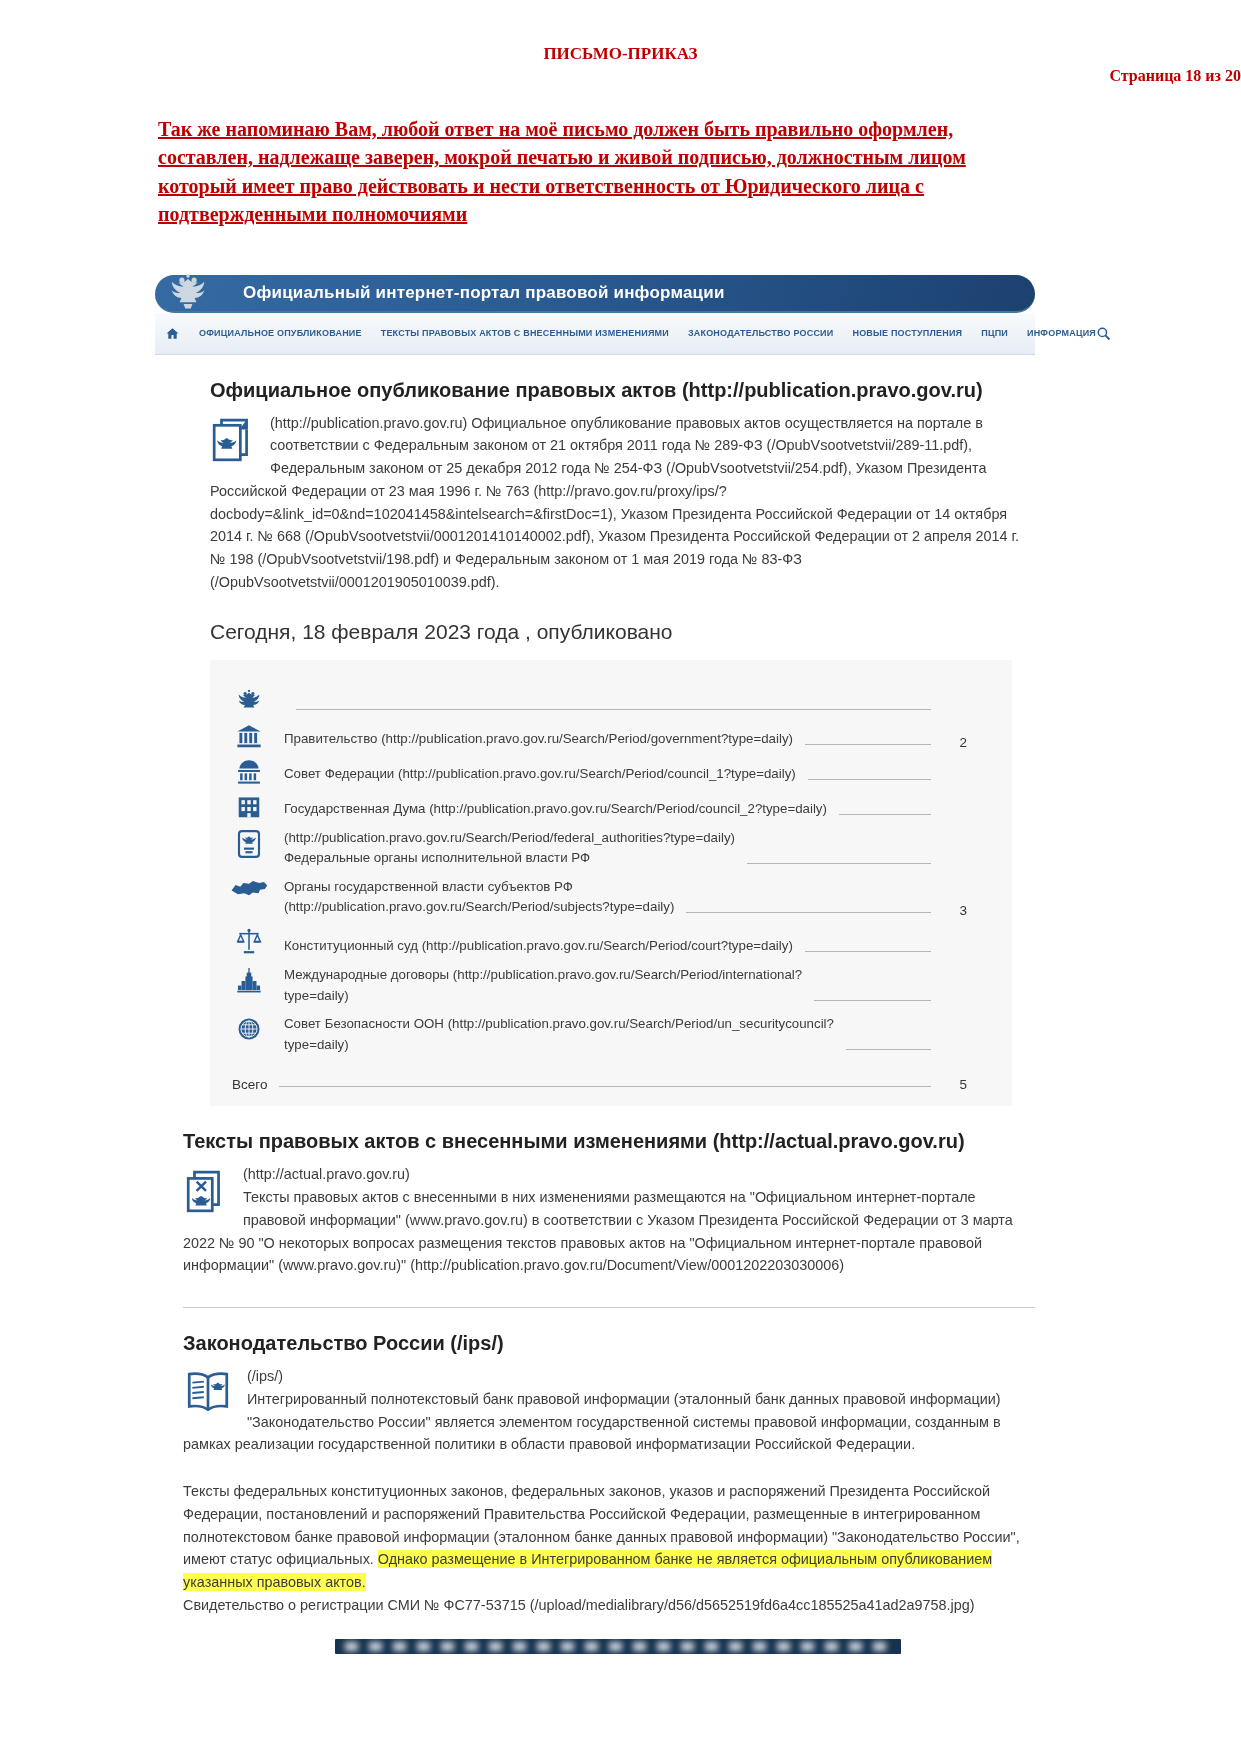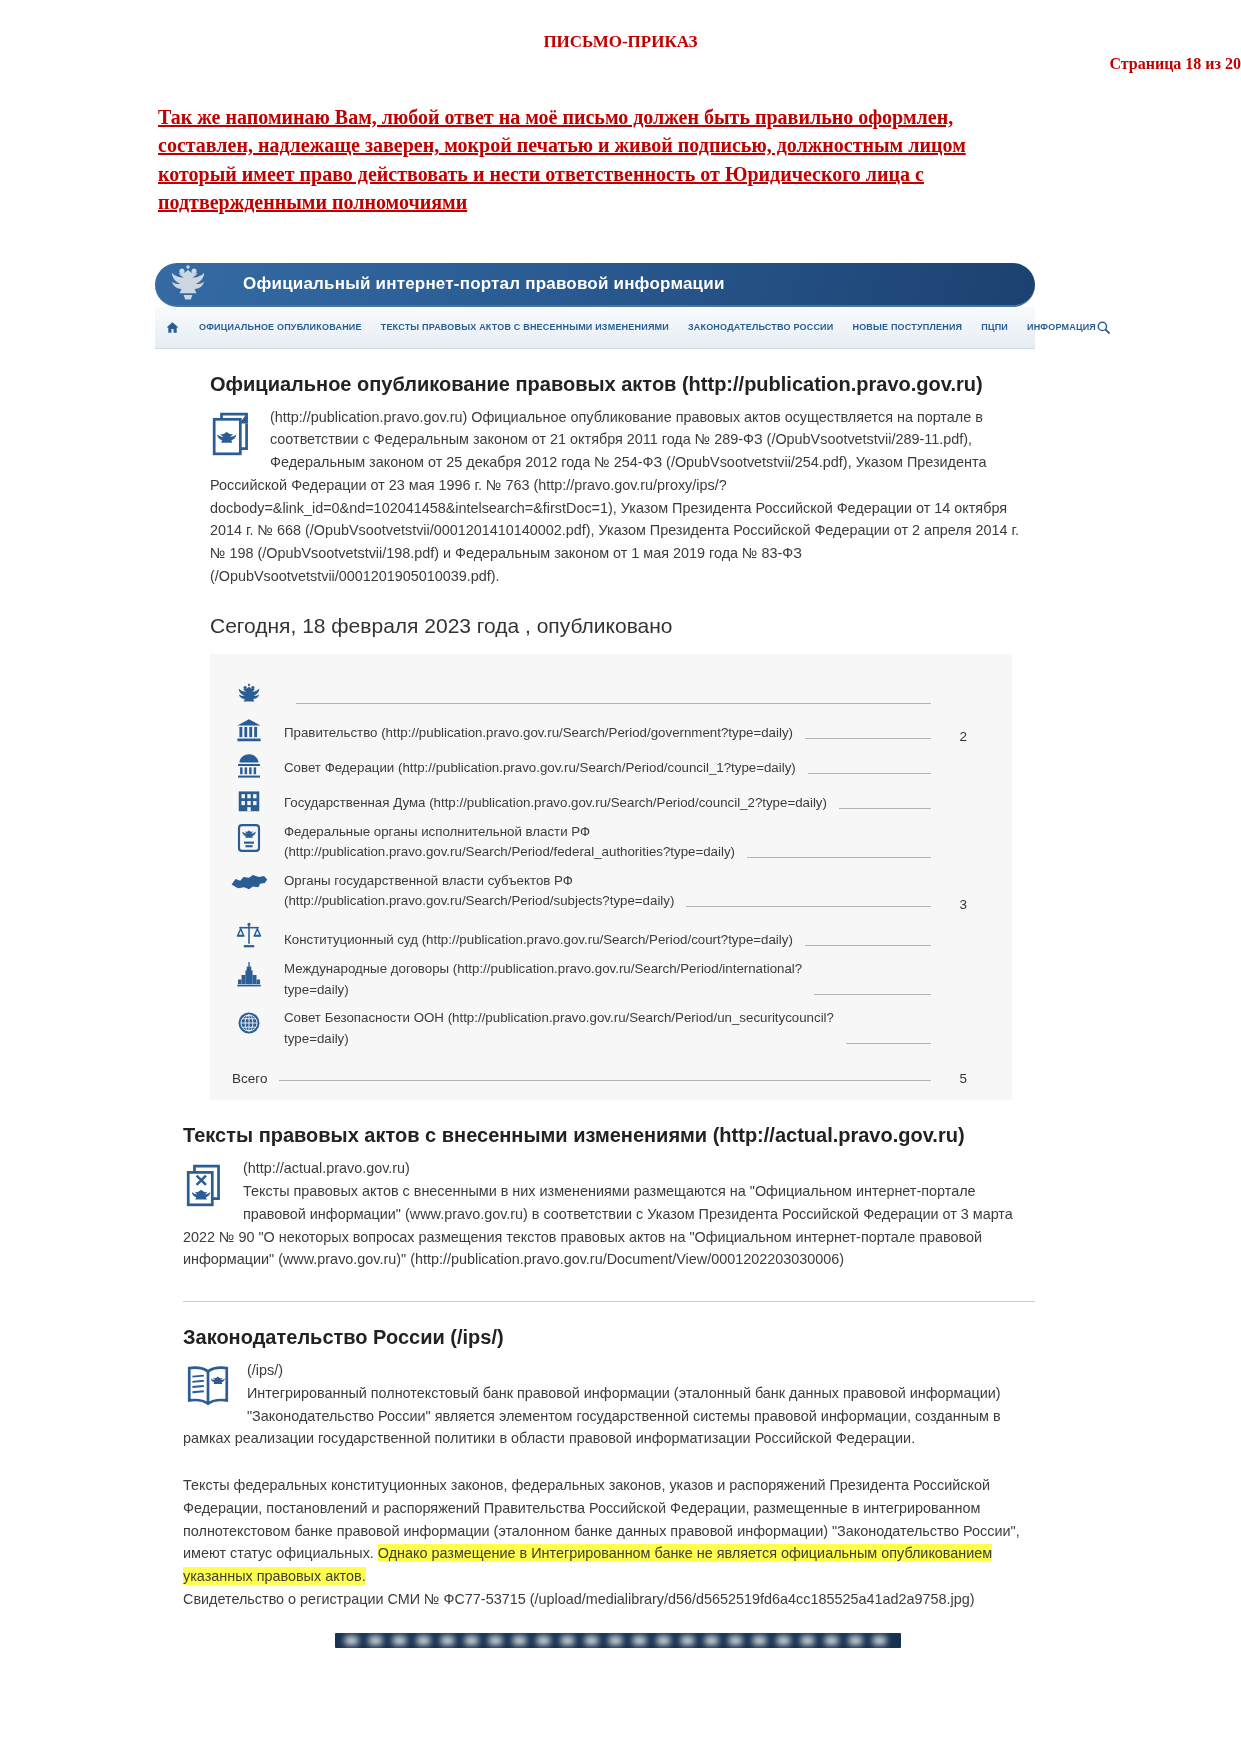--- a/index.html
+++ b/index.html
@@ -1,28 +1,28 @@
 <!DOCTYPE html>
 <html><head>
 <meta charset="utf-8">
 <style>
   * { margin:0; padding:0; box-sizing:border-box; }
   body { background:#fff; }
   .page { width:1241px; min-height:1755px; background:#fff; position:relative;
           font-family:"Liberation Sans", sans-serif; overflow:hidden; }
 
   
-  .letter { padding-top:32px; font-family:"Liberation Serif", serif; color:#c00000; font-weight:bold; }
+  .letter { padding-top:44px; font-family:"Liberation Serif", serif; color:#c00000; font-weight:bold; }
   .letter-title { text-align:center; font-size:17px; }
   .letter-page  { text-align:right; font-size:16px; margin-top:3px; }
   .letter-body  { margin:30px 0 0 158px; width:862px; font-size:20px; line-height:1.42;text-decoration:underline; }
 
   
   .portal { margin:46px 0 0 155px; width:880px; }
-  .p-header { height:44px; background:linear-gradient(110deg,#356aa3 0%, #2b5d95 40%, #1c4170 100%);
+  .p-header { height:38px; background:linear-gradient(110deg,#356aa3 0%, #2b5d95 40%, #1c4170 100%);
               display:flex; align-items:center; border-bottom:2px solid #46759f;border-radius:24px; }
   .coat { margin-left:11px; display:flex; color:#cdd7e1; }
   .p-title { color:#fff; font-size:17px; font-weight:bold; margin-left:33px; letter-spacing:.2px; }
 
   .p-nav { height:42px; background:linear-gradient(#f8fbfd,#e7edf4); border-bottom:1px solid #cfdae4;
            display:flex; align-items:center; padding:0 8px 0 10px; color:#2a5d94; }
   .nav-home { display:flex; color:#2a5d94; }
   #nav-items { display:contents; }
   .nav-item { margin-left:19px; font-size:9px; font-weight:700; letter-spacing:.2px; color:#2a5d94;
               text-decoration:none; white-space:nowrap; cursor:pointer; }
@@ -224,22 +224,22 @@
     <span class="row-icon">
                 <svg width="26" height="30" viewBox="0 0 36 42">
                   <rect x="4" y="3" width="28" height="36" rx="4" fill="none" stroke="currentColor" stroke-width="3"></rect>
                   <path d="M18 10c-1.4 2-3.6 2.6-5.6 2 .7 1.3 1.9 2.3 3.2 2.4-2.6.7-5.2-.6-7.2-2.5.2 3.3 2.6 5.8 5.2 6.5l-1.1 2.4h11l-1.1-2.4c2.6-.7 5-3.2 5.2-6.5-2 1.9-4.6 3.2-7.2 2.5 1.3-.1 2.5-1.1 3.2-2.4-2 .6-4.2 0-5.6-2z" fill="currentColor"></path>
                   <rect x="11" y="26" width="14" height="3" fill="currentColor"></rect>
                   <rect x="13" y="31" width="10" height="3" fill="currentColor"></rect>
                 </svg>
               </span>
     <span class="row-body">
       <span class="row-text">
+                  <div>(http://publication.pravo.gov.ru/Search/Period/federal_authorities?type=daily)</div>
                   <div>Федеральные органы исполнительной власти РФ</div>
-                  <div>(http://publication.pravo.gov.ru/Search/Period/federal_authorities?type=daily)</div>
                 </span>
       <span class="row-leader"></span>
       <span class="row-count"></span>
     </span>
   </div>
 
   <div class="row">
     <span class="row-icon">
                 <svg width="38" height="22" viewBox="0 0 48 26">
                   <path d="M2 15l5-7 6 2 4-4.5 7 1 5-3.5 8 2.5 6-1.5 4 4.5-3 4.5-6 1-2 4.5-7-1-5 3.5-6-2.5-8 1z" fill="currentColor"></path>

